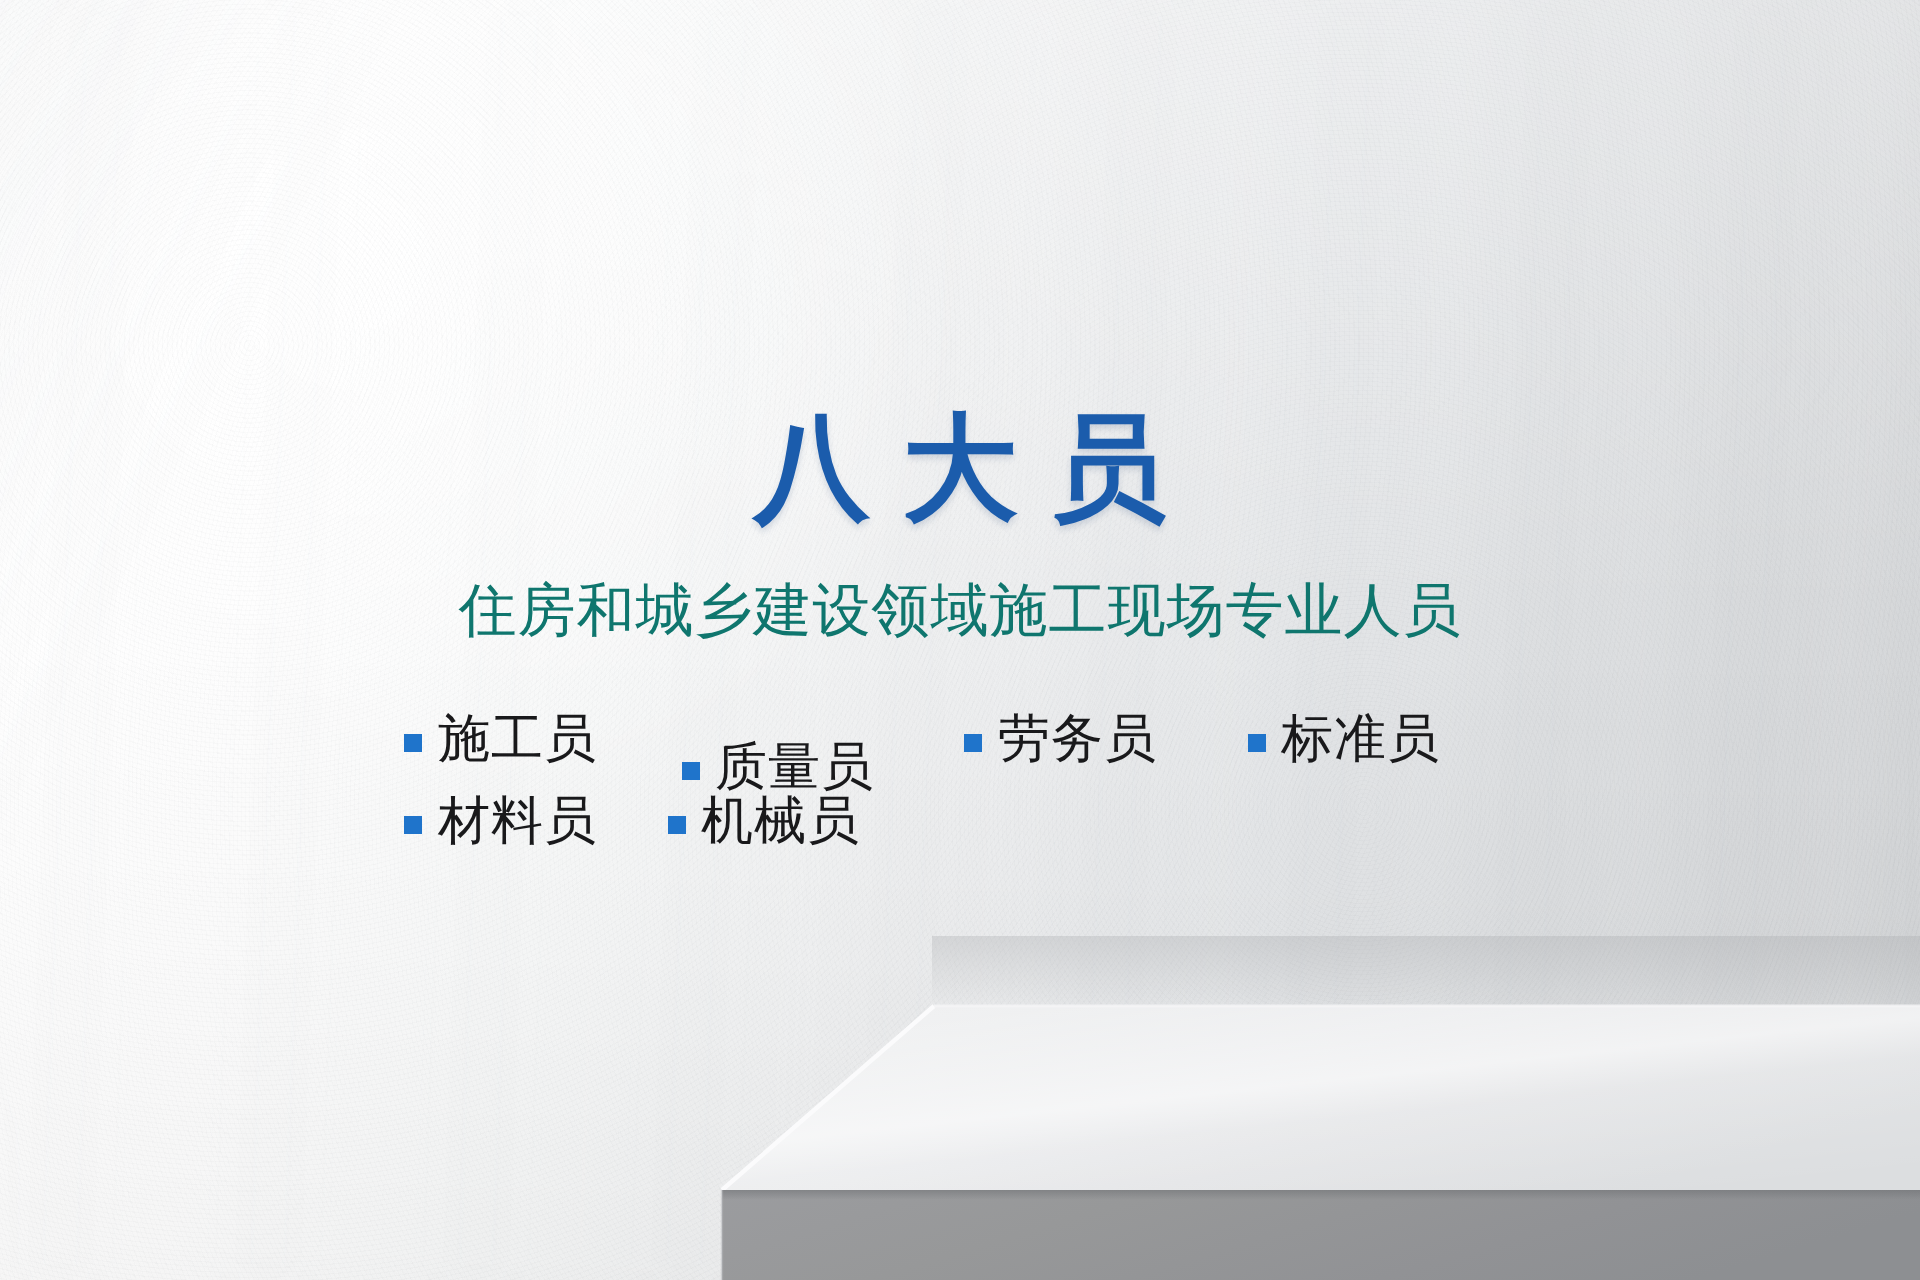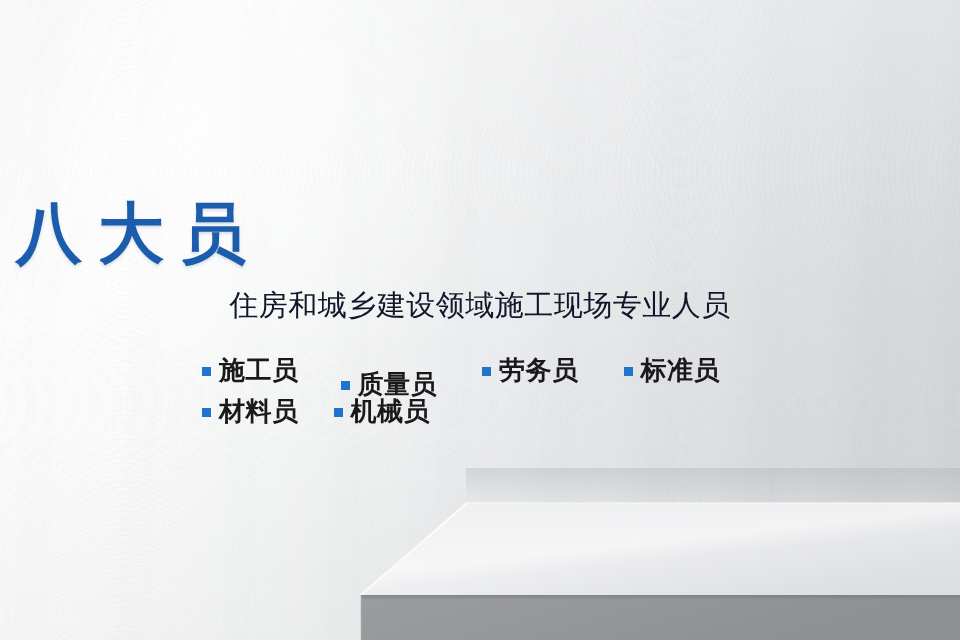--- a/index.html
+++ b/index.html
@@ -156,21 +156,22 @@
     top: 0;
     width: 960px;
     height: 640px;
   }
 
   .title {
     position: absolute;
     left: 0;
     top: 186px;
     width: 960px;
-    font-size: 66px;
+    text-align: center;
+    font-size: 58px;
     line-height: 96px;
     font-weight: 700;
     letter-spacing: 16px;
     text-indent: 16px;
     color: #1b5cac;
     text-shadow: 0 2px 3px rgba(30,60,110,0.16);
     white-space: nowrap;
   }
 
   .subtitle {
@@ -210,21 +211,21 @@
     height: 9px;
     background: #1f74cb;
     margin-right: 8px;
     flex: 0 0 auto;
     position: relative;
     top: 1px;
   }
   .role-label {
     font-size: 26px;
     line-height: 30px;
-    font-weight: 700;
+    font-weight: 400;
     color: #19191b;
     letter-spacing: 0.5px;
   }
 
   
   .row-1 .role-item:nth-child(1) { margin-left: 12px; }
   .row-1 .role-item:nth-child(2) { margin-left: 42px; margin-top: 28px; }
   .row-1 .role-item:nth-child(3) { margin-left: 45px; }
   .row-1 .role-item:nth-child(4) { margin-left: 45px; justify-content: flex-end; }
 
@@ -288,21 +289,21 @@
 
     <polygon points="361,595 960,595 960,640 361,640" fill="url(#podiumFrontGrad)"></polygon>
     <rect x="361" y="595" width="599" height="5" fill="url(#podiumFrontTopEdge)"></rect>
     <polyline points="361,595 361,640" fill="none" stroke="#b4b6b9" stroke-width="1.2" opacity="0.5"></polyline>
   </svg>
 
   <div class="content">
 
     <div class="title" style="color: rgb(27, 92, 172);">八大员</div>
 
-    <div class="subtitle" style="color: #0f172a;">住房和城乡建设领域施工现场专业人员</div>
+    <div class="subtitle" style="color: #0f766e;">住房和城乡建设领域施工现场专业人员</div>
 
     <div class="roles">
 
       <div class="role-row row-1">
         <div class="role-item">
           <span class="bullet" style="background: rgb(31, 116, 203);"></span>
           <span class="role-label">施工员</span>
         </div>
         <div class="role-item">
           <span class="bullet" style="background: rgb(31, 116, 203);"></span>

